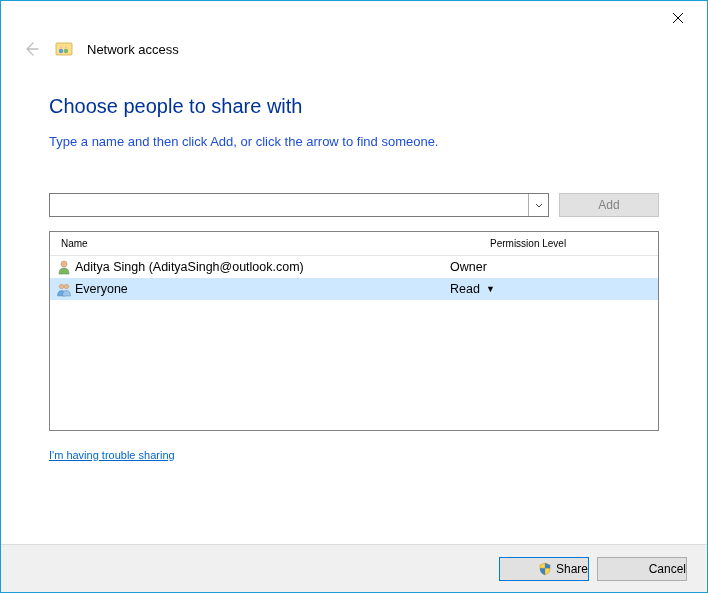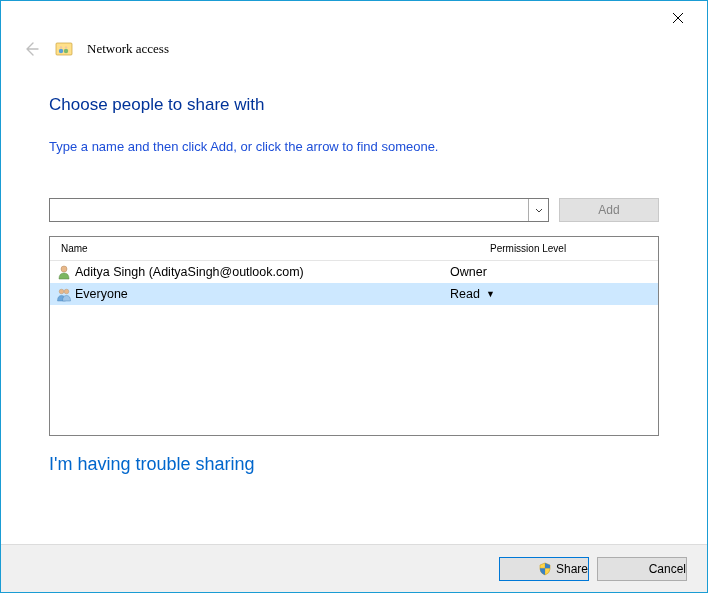--- a/index.html
+++ b/index.html
@@ -28,21 +28,20 @@
       cursor: pointer;
       margin-right: 0;
       padding-right: 14px;
     }
     .close-btn svg { width: 12px; height: 12px; }
     .header-row {
       display: flex;
       align-items: center;
       padding: 4px 20px 12px 20px;
       gap: 14px;
-      font-family: Liberation Serif, serif;
     }
     .back-arrow {
       width: 20px;
       height: 20px;
       display: flex;
       align-items: center;
       justify-content: center;
       color: #9e9e9e;
     }
     .header-icon {
@@ -50,24 +49,24 @@
       height: 18px;
     }
     .header-title {
       font-size: 13px;
       color: #000;
     }
     .content {
       padding: 24px 48px 0 48px;
     }
     .main-heading {
-      font-size: 17px;
+      font-size: 20px;
       color: #003399;
       font-weight: normal;
-      margin-bottom: 24px;
+      margin-bottom: 16px;
     }
     .instruction {
       font-size: 13px;
       color: #1d4ed8;
       margin-bottom: 44px;
     }
     .input-row {
       display: flex;
       gap: 10px;
       margin-bottom: 14px;
@@ -145,21 +144,22 @@
       gap: 6px;
     }
     .user-icon, .group-icon {
       width: 16px; height: 16px;
       display: inline-flex;
     }
     .help-link {
       display: inline-block;
       margin-top: 18px;
       color: #0066cc;
-      font-size: 18px;
+      text-decoration: underline;
+      font-size: 11px;
       cursor: pointer;
     }
     .footer {
       position: absolute;
       bottom: 0; left: 0; right: 0;
       height: 48px;
       background: #f0f0f0;
       border-top: 1px solid #dcdcdc;
       display: flex;
       justify-content: flex-end;

